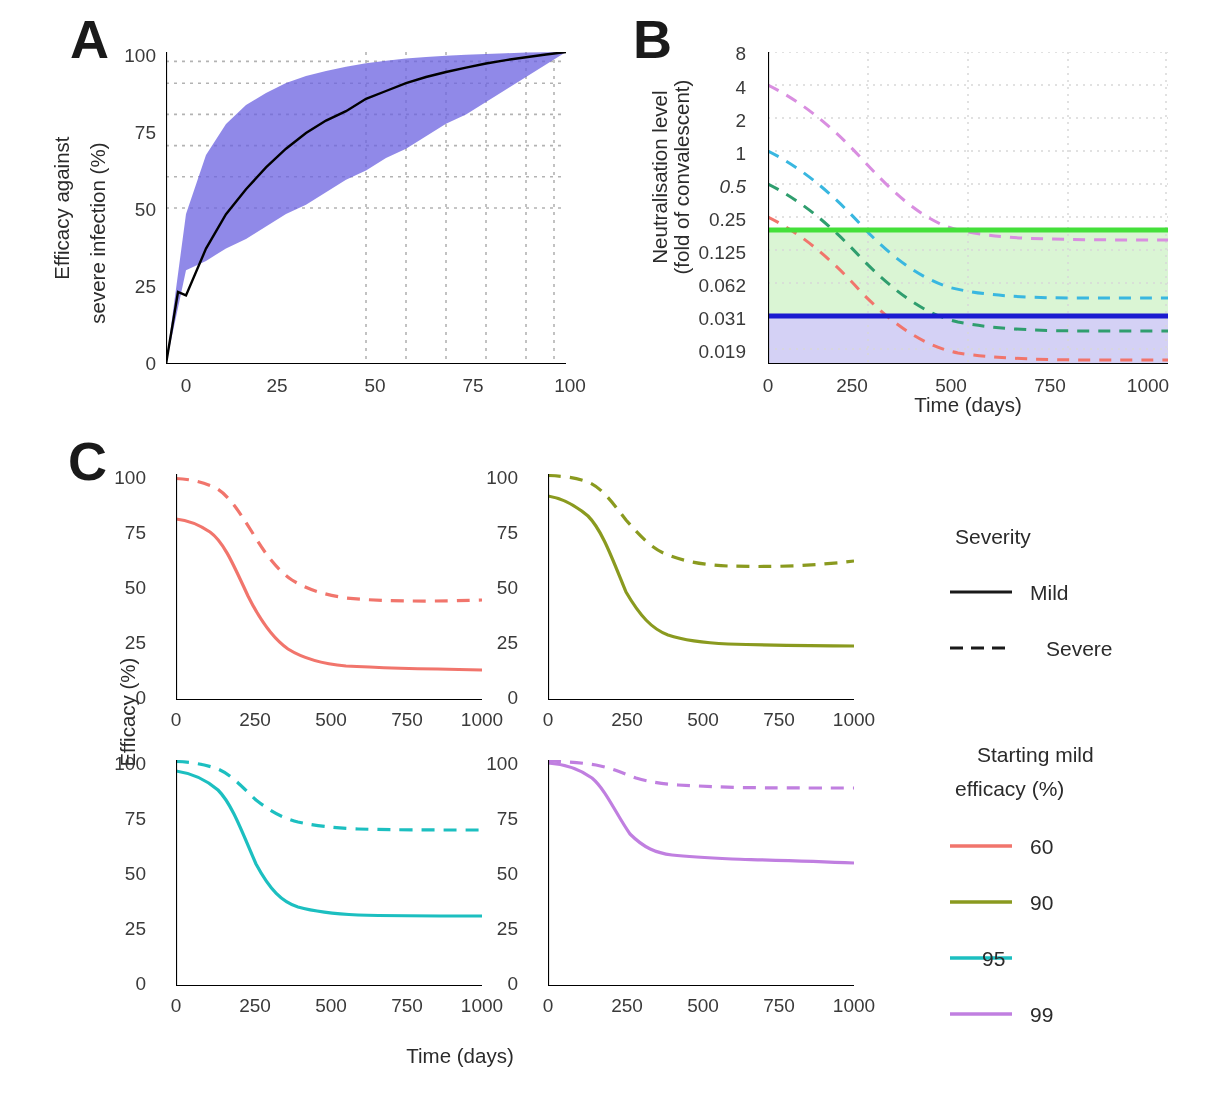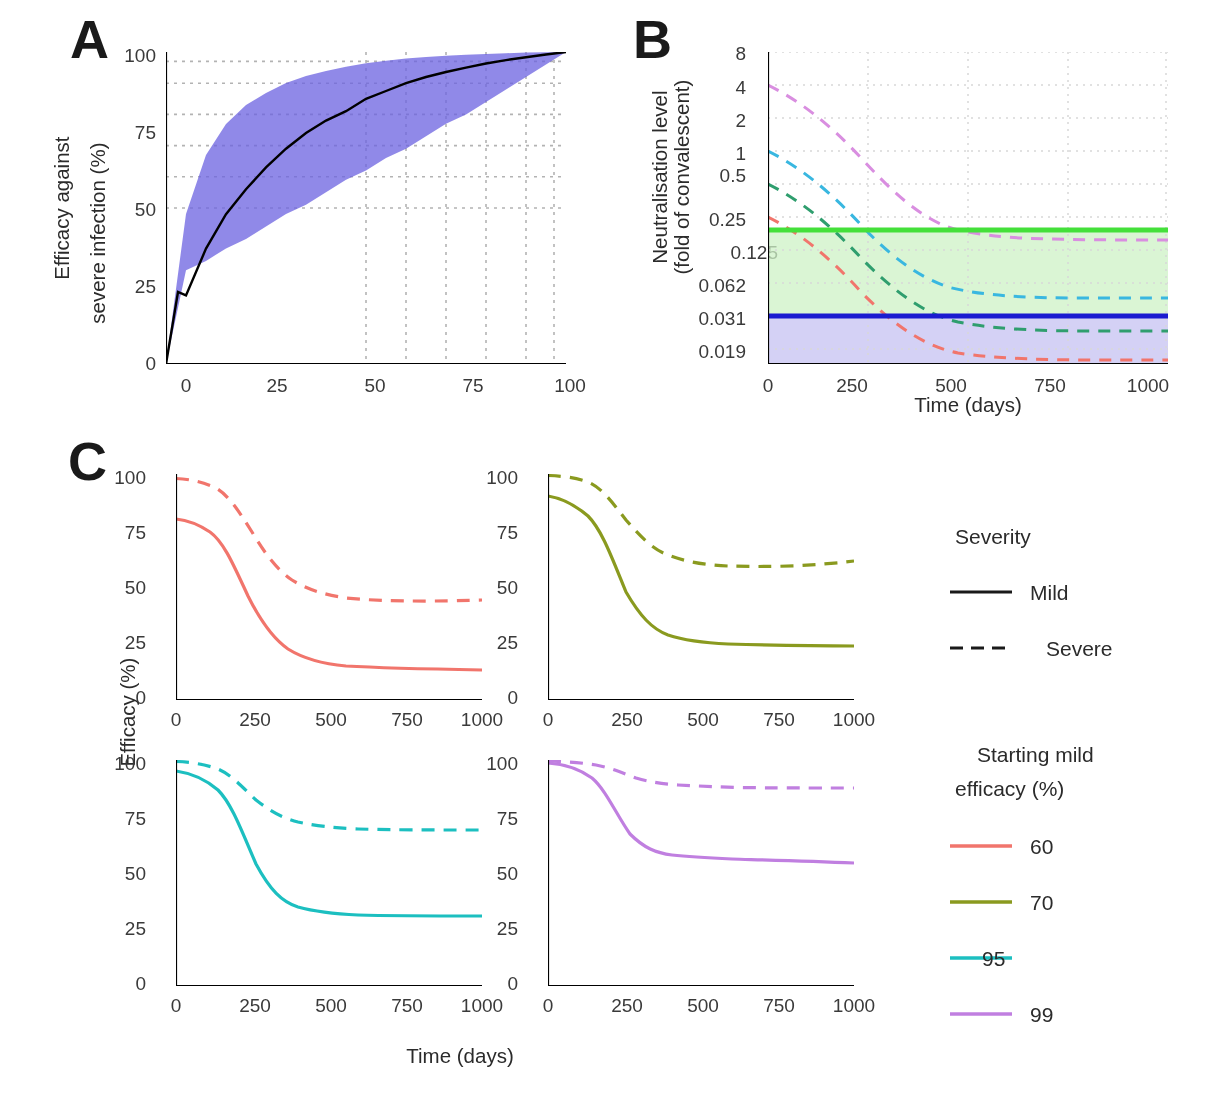--- a/index.html
+++ b/index.html
@@ -103,23 +103,23 @@
 
   <div class="panel-letter" style="left:633px; top:12px;">B</div>
 
   <div class="axis-title" style="left:545px; top:165px; width:230px; transform:rotate(-90deg);">Neutralisation level</div>
   <div class="axis-title" style="left:567px; top:165px; width:230px; transform:rotate(-90deg);">(fold of convalescent)</div>
 
   <div class="tick-label right" style="left:640px; top:44px; width:106px;">8</div>
   <div class="tick-label right" style="left:640px; top:78px; width:106px;">4</div>
   <div class="tick-label right" style="left:640px; top:111px; width:106px;">2</div>
   <div class="tick-label right" style="left:640px; top:144px; width:106px;">1</div>
-  <div class="tick-label right" style="left:640px; top:166px; width:106px;">0.5</div>
+  <div class="tick-label right" style="left:640px; top:177px; width:106px;font-style:italic;">0.5</div>
   <div class="tick-label right" style="left:640px; top:210px; width:106px;">0.25</div>
-  <div class="tick-label right" style="left:672px; top:243px; width:106px;">0.125</div>
+  <div class="tick-label right" style="left:640px; top:243px; width:106px;">0.125</div>
   <div class="tick-label right" style="left:640px; top:276px; width:106px;">0.062</div>
   <div class="tick-label right" style="left:640px; top:309px; width:106px;">0.031</div>
   <div class="tick-label right" style="left:640px; top:342px; width:106px;">0.019</div>
 
   <div class="tick-label" style="left:748px; top:376px; width:40px; text-align:center;">0</div>
   <div class="tick-label" style="left:826px; top:376px; width:52px; text-align:center;">250</div>
   <div class="tick-label" style="left:925px; top:376px; width:52px; text-align:center;">500</div>
   <div class="tick-label" style="left:1024px; top:376px; width:52px; text-align:center;">750</div>
   <div class="tick-label" style="left:1118px; top:376px; width:60px; text-align:center;">1000</div>
 
@@ -256,21 +256,21 @@
   <div class="legend-title" style="left:955px; top:776px;">efficacy (%)</div>
 
   <svg class="plot-svg" style="left:950px; top:842px;" width="62" height="8" viewBox="0 0 62 8">
     <line x1="0" y1="4" x2="62" y2="4" stroke="#f1756c" stroke-width="3.4"></line>
   </svg>
   <div class="legend-label" style="left:1030px; top:836px;">60</div>
 
   <svg class="plot-svg" style="left:950px; top:898px;" width="62" height="8" viewBox="0 0 62 8">
     <line x1="0" y1="4" x2="62" y2="4" stroke="#8a9a1f" stroke-width="3.4"></line>
   </svg>
-  <div class="legend-label" style="left:1030px; top:892px;">70</div>
+  <div class="legend-label" style="left:1030px; top:892px;">90</div>
 
   <svg class="plot-svg" style="left:950px; top:954px;" width="62" height="8" viewBox="0 0 62 8">
     <line x1="0" y1="4" x2="62" y2="4" stroke="#1cbfc0" stroke-width="3.4"></line>
   </svg>
   <div class="legend-label" style="left:982px; top:948px;">95</div>
 
   <svg class="plot-svg" style="left:950px; top:1010px;" width="62" height="8" viewBox="0 0 62 8">
     <line x1="0" y1="4" x2="62" y2="4" stroke="#c07fe0" stroke-width="3.4"></line>
   </svg>
   <div class="legend-label" style="left:1030px; top:1004px;">99</div>

